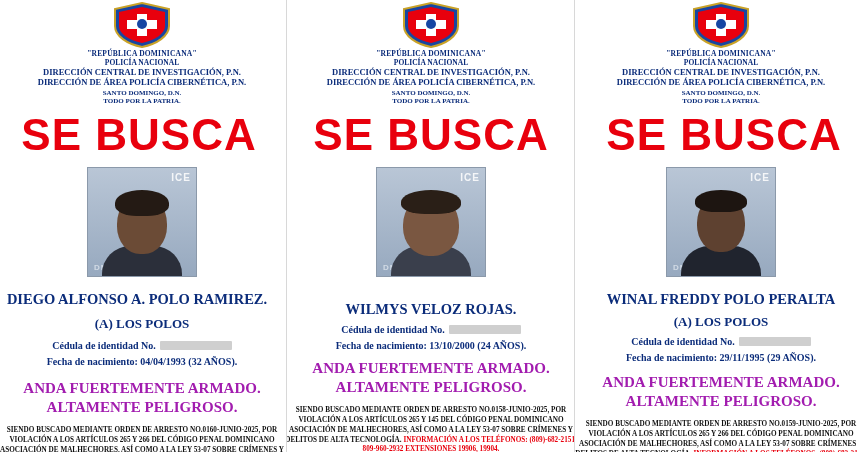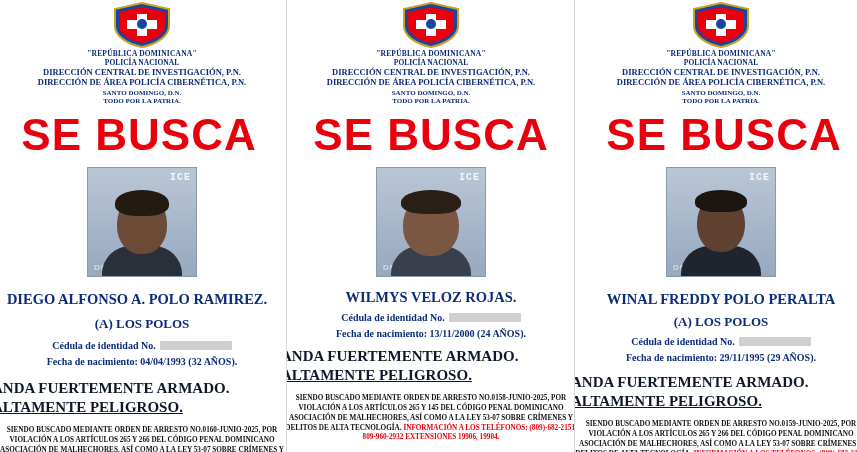--- a/index.html
+++ b/index.html
@@ -74,21 +74,21 @@
   .photo{
     display:inline-block;
     width:108px;height:108px;
     position:relative;
     overflow:hidden;
     background:linear-gradient(180deg,#b9c6d6 0%, #97a9bf 100%);
     border:1px solid #8b99aa;
   }
   .photo .ice{
     position:absolute;top:4px;right:5px;
-    color:#ffffff;font-family:Liberation Mono, monospace;
+    color:#ffffff;font-family:Liberation Sans, sans-serif;
     font-size:10px;font-weight:bold;letter-spacing:1px;opacity:.85;
   }
   .photo .dn{
     position:absolute;bottom:4px;left:6px;
     color:#dfe6ee;font-family:"Liberation Sans", sans-serif;
     font-size:8px;font-weight:bold;letter-spacing:1px;opacity:.8;
   }
   .face{
     position:absolute;left:50%;transform:translateX(-50%);
     bottom:0;width:78px;height:92px;
@@ -149,43 +149,44 @@
     border-radius:1px;
   }
   .birth{
     text-align:center;
     color:#0b2c7a;
     font-weight:bold;
     font-size:10px;
     margin-top:5px;
   }
   .armed{
-    color:#0f172a;
+    text-align:center;
+    color:#a21caf;
     font-weight:bold;
     font-size:15px;
     margin-top:12px;
     line-height:1.25;
     font-family:"Liberation Serif", serif;
   }
-  .armed .u{text-decoration:underline;}
+  .armed .u{}
 
   .legal{
     color:#111111;
     font-size:7.2px;
     font-weight:bold;
     line-height:1.35;
     text-align:center;
     margin-top:10px;
     padding:0 2px;
   }
   .legal .red{color:#e8000d;}
   .legal .phones{color:#e8000d;}
 
   
-  .p2 .name{margin-top:8px;}
+  .p2 .name{margin-top:20px;}
   .p2 .idline{margin-top:6px;}
   .p2 .armed{margin-top:8px;}
   .p3 .name{margin-top:10px;}
   .p3 .alias{margin-top:6px;}
   .p3 .idline{margin-top:6px;}
   .p3 .armed{margin-top:10px;}
 </style>
 </head>
 <body>
 
@@ -281,21 +282,21 @@
           </span>
         </span>
       </div>
 
       <div class="name">WILMYS VELOZ ROJAS.</div>
       <div class="idline">
         <span>Cédula de identidad No.</span><span class="redact"></span>
       </div>
       <div class="birth">
         <span>Fecha de nacimiento:</span>
-        <span>13/11/2000  (24 AÑOS).</span>
+        <span>13/10/2000  (24 AÑOS).</span>
       </div>
       <div class="armed">
         <div>ANDA FUERTEMENTE ARMADO.</div>
         <div class="u">ALTAMENTE PELIGROSO.</div>
       </div>
       <div class="legal">
         <span>SIENDO BUSCADO MEDIANTE ORDEN DE ARRESTO  NO.0158-JUNIO-2025, POR VIOLACIÓN A LOS ARTÍCULOS 265 Y 145 DEL CÓDIGO PENAL DOMINICANO ASOCIACIÓN DE MALHECHORES, ASÍ COMO A LA LEY 53-07 SOBRE CRÍMENES Y DELITOS DE ALTA TECNOLOGÍA.</span>
         <span class="red">INFORMACIÓN A LOS TELÉFONOS:</span>
         <span class="phones">(809)-682-2151, 809-960-2932 EXTENSIONES 19906, 19904.</span>
       </div>

